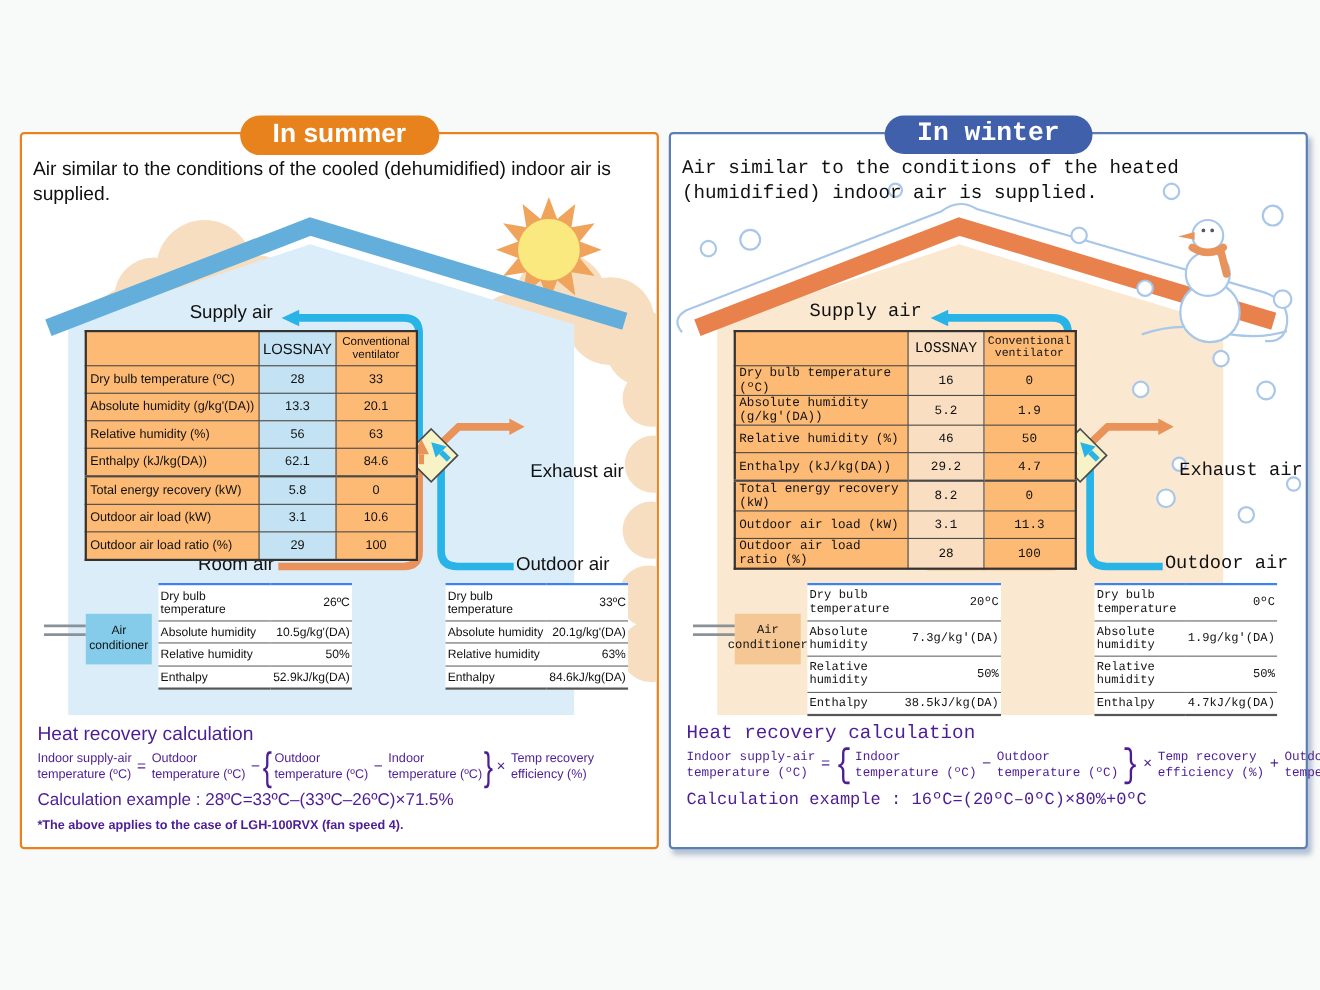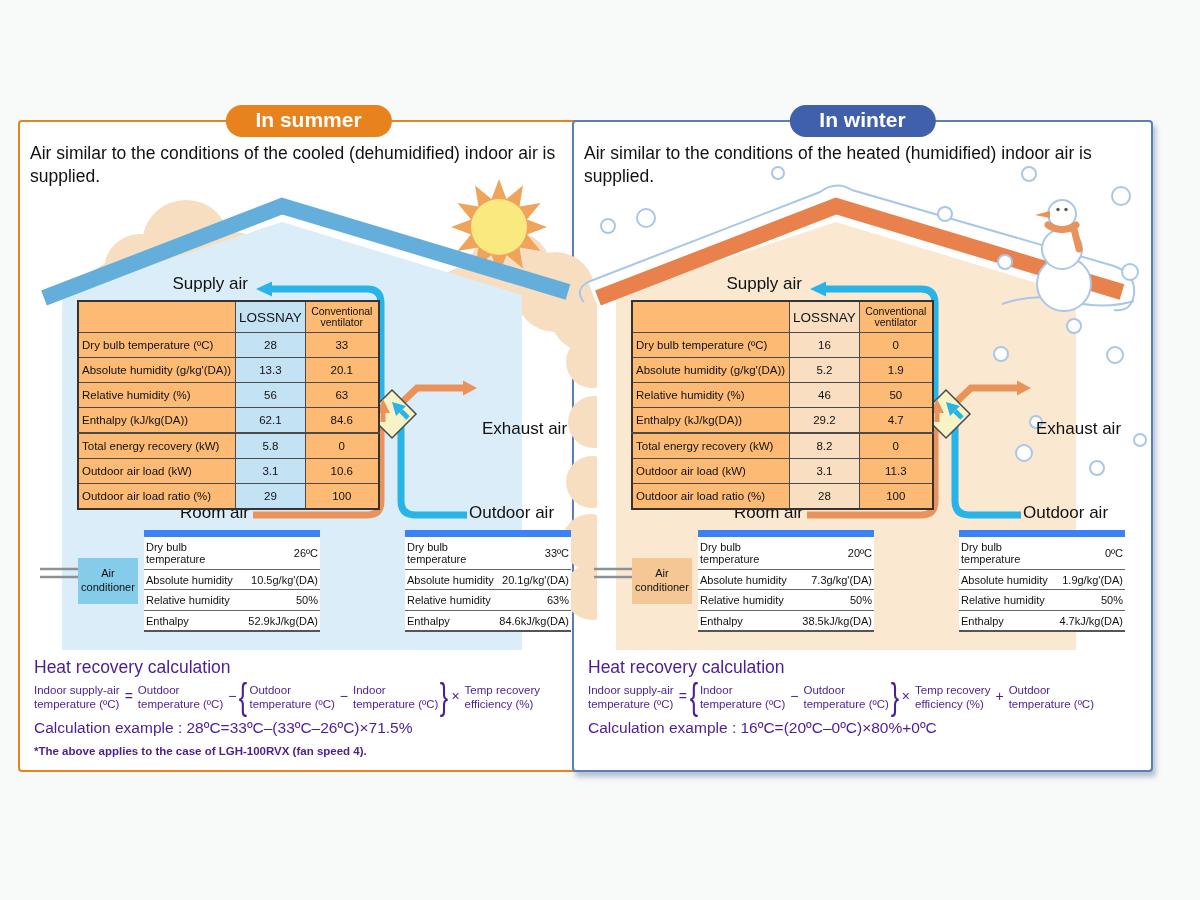--- a/index.html
+++ b/index.html
@@ -1,23 +1,23 @@
 <!DOCTYPE html>
 <html><head>
 <meta charset="utf-8">
 <style>
   html,body{margin:0;padding:0;width:1200px;height:900px;background:#f8f9f9;
     font-family:"Liberation Sans",sans-serif;overflow:hidden;}
   .stage{position:relative;width:1200px;height:900px;}
   .panel{position:absolute;top:120px;width:577px;height:648px;background:#fff;
     border:2px solid var(--panel-border,#E8821C);border-radius:4px;}
   .panel.summer{left:18px;}
-  .panel.winter{left:572px;box-shadow:3px 5px 5px rgba(100,128,165,.45);}
+  .panel.winter{left:608px;box-shadow:3px 5px 5px rgba(100,128,165,.45);font-family:Liberation Mono, monospace;}
   .badge{position:absolute;top:-17px;left:50%;transform:translateX(-50%);
-    background:var(--badge,#E8821C);color:#fff;font-size:21px;font-weight:bold;
+    background:var(--badge,#E8821C);color:#fff;font-size:24px;font-weight:bold;
     padding:3px 30px 5px;border-radius:18px;white-space:nowrap;z-index:5;}
   .desc{position:absolute;top:20px;left:10px;width:557px;font-size:17.5px;
     line-height:1.3;color:#111;z-index:2;}
   .illustration{position:absolute;left:0;top:0;width:577px;height:648px;z-index:1;}
   
   .cloud{fill:var(--decor,#F7DEC1);}
   .sunrays{fill:var(--sun-rays,#F0A45B);} .suncore{fill:var(--sun-core,#F9E97E);}
   .housefill{fill:var(--house,#DAEDF9);}
   .roof{stroke:var(--roof,#64AEDC);fill:none;stroke-width:16;}
   .p-sup{stroke:var(--pipe-supply,#29B4E8);fill:none;stroke-width:7;}
@@ -45,21 +45,21 @@
   .sup-table td.conv{width:66px;text-align:center;}
   .sup-table td.hloss{font-size:13.5px;background:var(--lossnay-col,#C3E3F5);}
   .sup-table td.hconv{font-size:10.5px;line-height:1.05;text-align:center;}
   .sup-table tr.thick td{border-top-width:2.5px;}
   .sup-table{border:2px solid #333;}
   
   .mini-table{position:absolute;border-collapse:collapse;background:#fff;
     border-bottom:2px solid #555;z-index:2;}
   .mini-table td{border-top:1.6px solid #666;font-size:11px;color:#111;
     padding:4px 2px 3.5px;}
-  .mini-table tr:first-child td{border-top:7px solid #3b82f6;}
+  .mini-table tr:first-child td{border-top:2px solid #3b82f6;}
   .mini-table td.v{text-align:right;}
   .mini-room{top:408px;left:124px;width:176px;}
   .mini-outdoor{top:408px;left:385px;width:166px;}
   
   .ac-box{position:absolute;top:436px;left:58px;width:60px;height:46px;
     background:var(--ac-box,#85CBEA);display:flex;align-items:center;
     justify-content:center;text-align:center;font-size:11px;line-height:1.25;
     color:#111;z-index:2;}
   
   .calc{position:absolute;top:535px;left:14px;width:558px;z-index:2;color:#4c1d95;}

